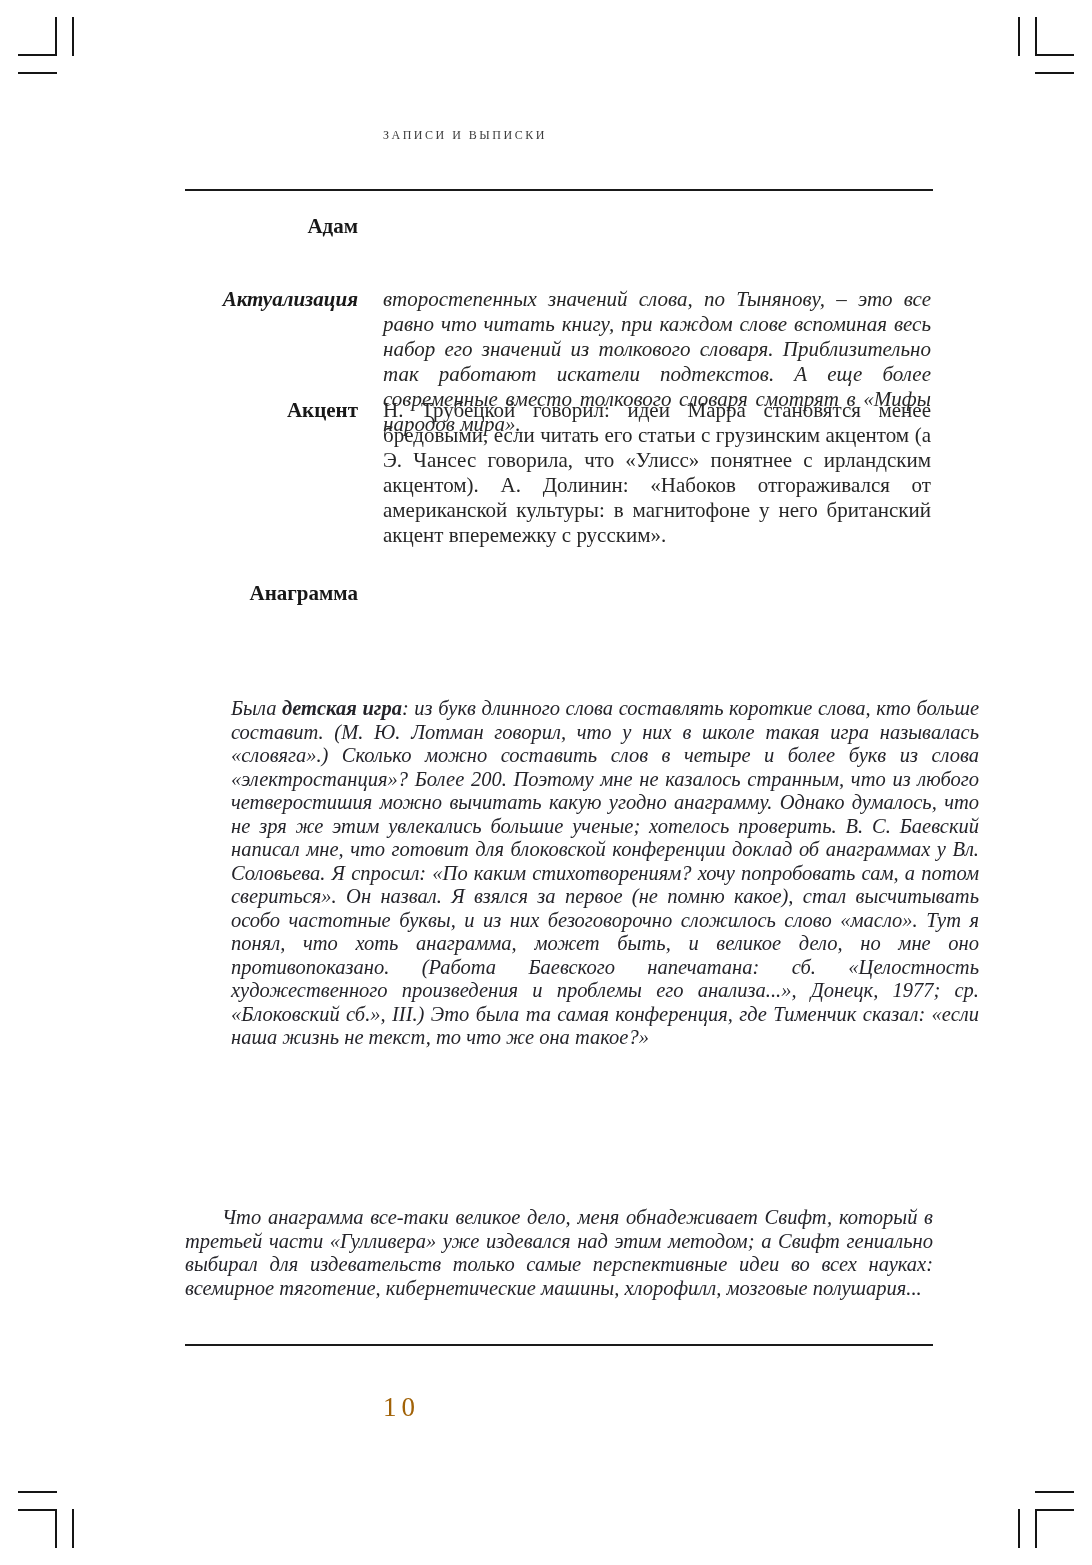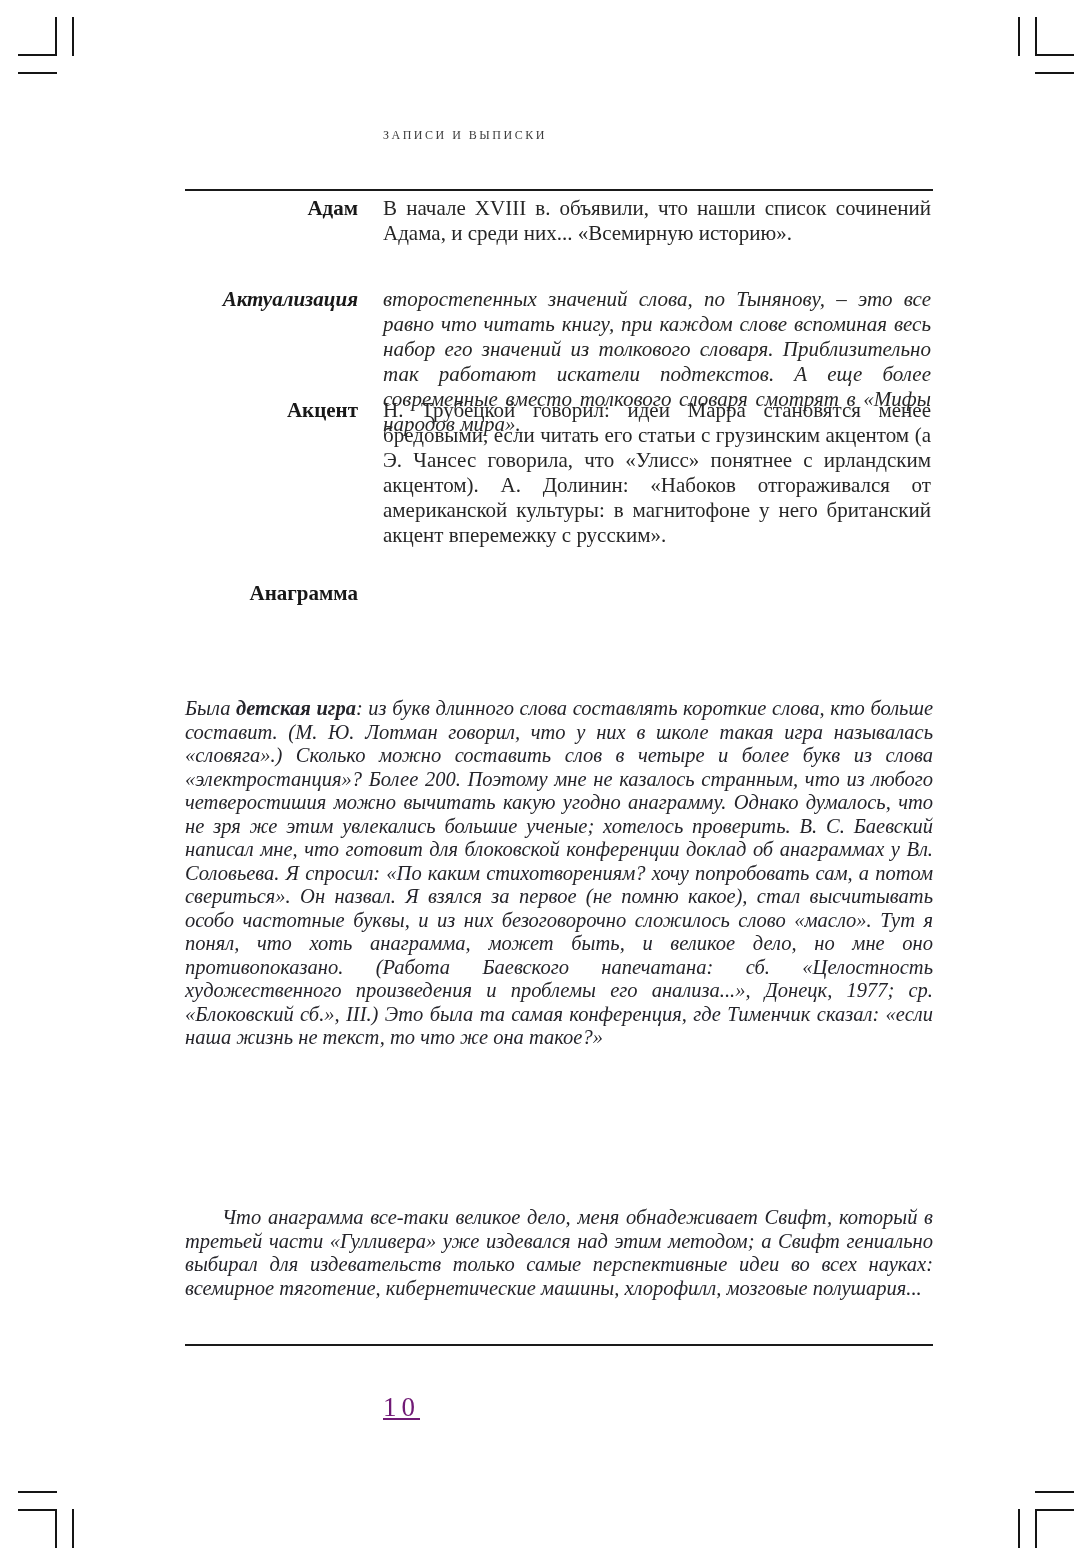--- a/index.html
+++ b/index.html
@@ -48,22 +48,21 @@
     letter-spacing: 2.5px;
     color: #3d3d3d;
     white-space: nowrap;
   }
   .page-number {
     position: absolute;
     left: 383px;
     top: 1392px;
     font-size: 27px;
     letter-spacing: 5px;
-    color: #701a75;
-    text-decoration: underline;
+    color: #a16207;
   }
 
   
   .rule {
     position: absolute;
     left: 185px;
     width: 748px;
     height: 2px;
     background: #1a1a1a;
   }
@@ -71,21 +70,21 @@
   .rule-bottom { top: 1344px; }
 
   
   .entry {
     position: absolute;
     left: 185px;
     width: 748px;
     display: flex;
     align-items: flex-start;
   }
-  .entry-1 { top: 196px; }
+  .entry-1 { top: 214px; }
   .entry-2 { top: 287px; font-style: italic; }
   .entry-3 { top: 398px; font-family: Liberation Serif, serif; }
   .entry-4 { top: 581px; flex-direction: column; }
   .headword {
     width: 173px;
     flex: 0 0 173px;
     text-align: right;
     font-weight: 700;
     font-size: 21px;
     line-height: 25px;
@@ -106,21 +105,21 @@
     position: absolute;
     left: 185px;
     width: 748px;
     margin: 0;
     font-style: italic;
     font-size: 20.5px;
     line-height: 23.5px;
     text-align: justify;
     color: #24242a;
   }
-  .para-1 { top: 697px; }
+  .para-1 { top: 697px; margin-left: 46px; }
   .para-2 { top: 1206px; text-indent: 37px; }
   .bold-term { font-weight: 700; font-style: italic; }
 
   
   .verse {
     position: absolute;
     left: 488px;
     top: 1052px;
     font-style: italic;
     font-size: 20px;
@@ -158,21 +157,20 @@
   <div class="cm cm-line-v br-v"></div>
   <div class="cm cm-line-h br-h"></div>
 
   <div class="running-head">ЗАПИСИ И ВЫПИСКИ</div>
 
   <div class="rule rule-top"></div>
 
   <section>
     <div class="entry entry-1">
       <div class="headword">Адам</div>
-      <div class="definition">В начале XVIII в. объявили, что нашли список сочинений Адама, и среди них... «Всемирную историю».</div>
     </div>
     <div class="entry entry-2">
       <div class="headword">Актуализация</div>
       <div class="definition">второстепенных значений слова, по Тынянову, – это все равно что читать книгу, при каждом слове вспоминая весь набор его значений из толкового словаря. Приблизительно так работают искатели подтекстов. А еще более современные вместо толкового словаря смотрят в «Мифы народов мира».</div>
     </div>
     <div class="entry entry-3">
       <div class="headword">Акцент</div>
       <div class="definition">Н. Трубецкой говорил: идеи Марра становятся менее бредовыми, если читать его статьи с грузинским акцентом (а Э. Чансес говорила, что «Улисс» понятнее с ирландским акцентом). А. Долинин: «Набоков отгораживался от американской культуры: в магнитофоне у него британский акцент вперемежку с русским».</div>
     </div>
     <div class="entry entry-4">

